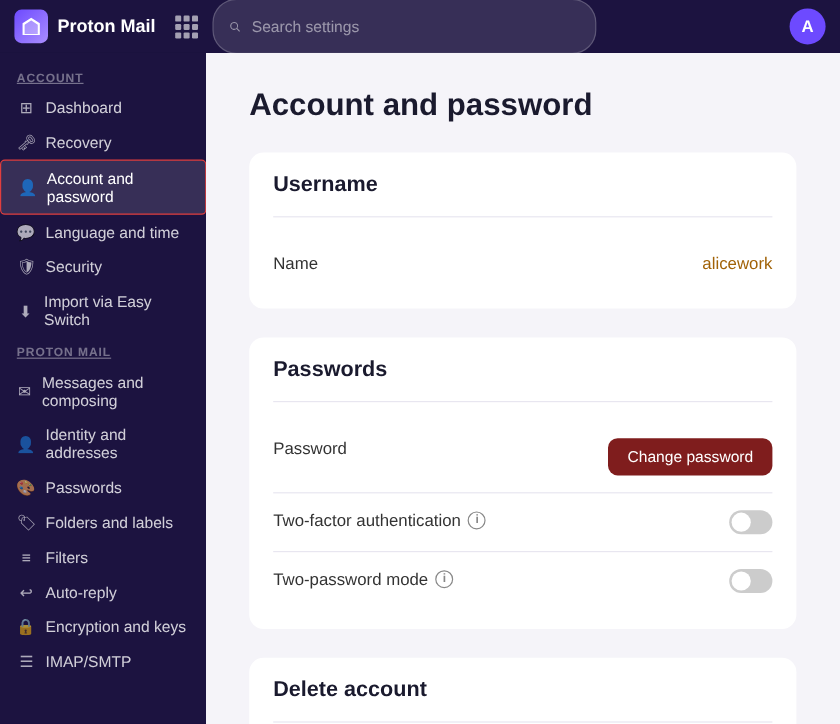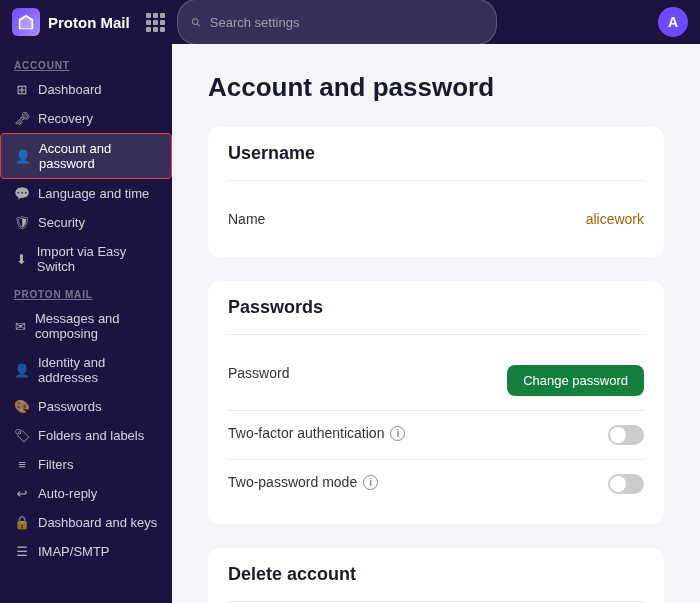--- a/index.html
+++ b/index.html
@@ -170,21 +170,21 @@
       display: flex;
       align-items: center;
       gap: 6px;
     }
     .settings-value {
       font-size: 14px;
       font-weight: 400;
       color: #a16207;
     }
     .change-password-btn {
-      background: #15803d;
+      background: #7f1d1d;
       border: none;
       border-radius: 8px;
       color: white;
       padding: 8px 16px;
       font-size: 13px;
       font-weight: 500;
       cursor: pointer;
     }
     .toggle {
       width: 36px;
@@ -316,21 +316,21 @@
     <div class="sidebar-item">
       <span class="item-icon">≡</span>
       <span>Filters</span>
     </div>
     <div class="sidebar-item">
       <span class="item-icon">↩</span>
       <span>Auto-reply</span>
     </div>
     <div class="sidebar-item">
       <span class="item-icon">🔒</span>
-      <span>Dashboard and keys</span>
+      <span>Encryption and keys</span>
     </div>
     <div class="sidebar-item">
       <span class="item-icon">☰</span>
       <span>IMAP/SMTP</span>
     </div>
 
   </nav>
 
   <div class="content">
     <h1 class="page-title">Account and password</h1>

